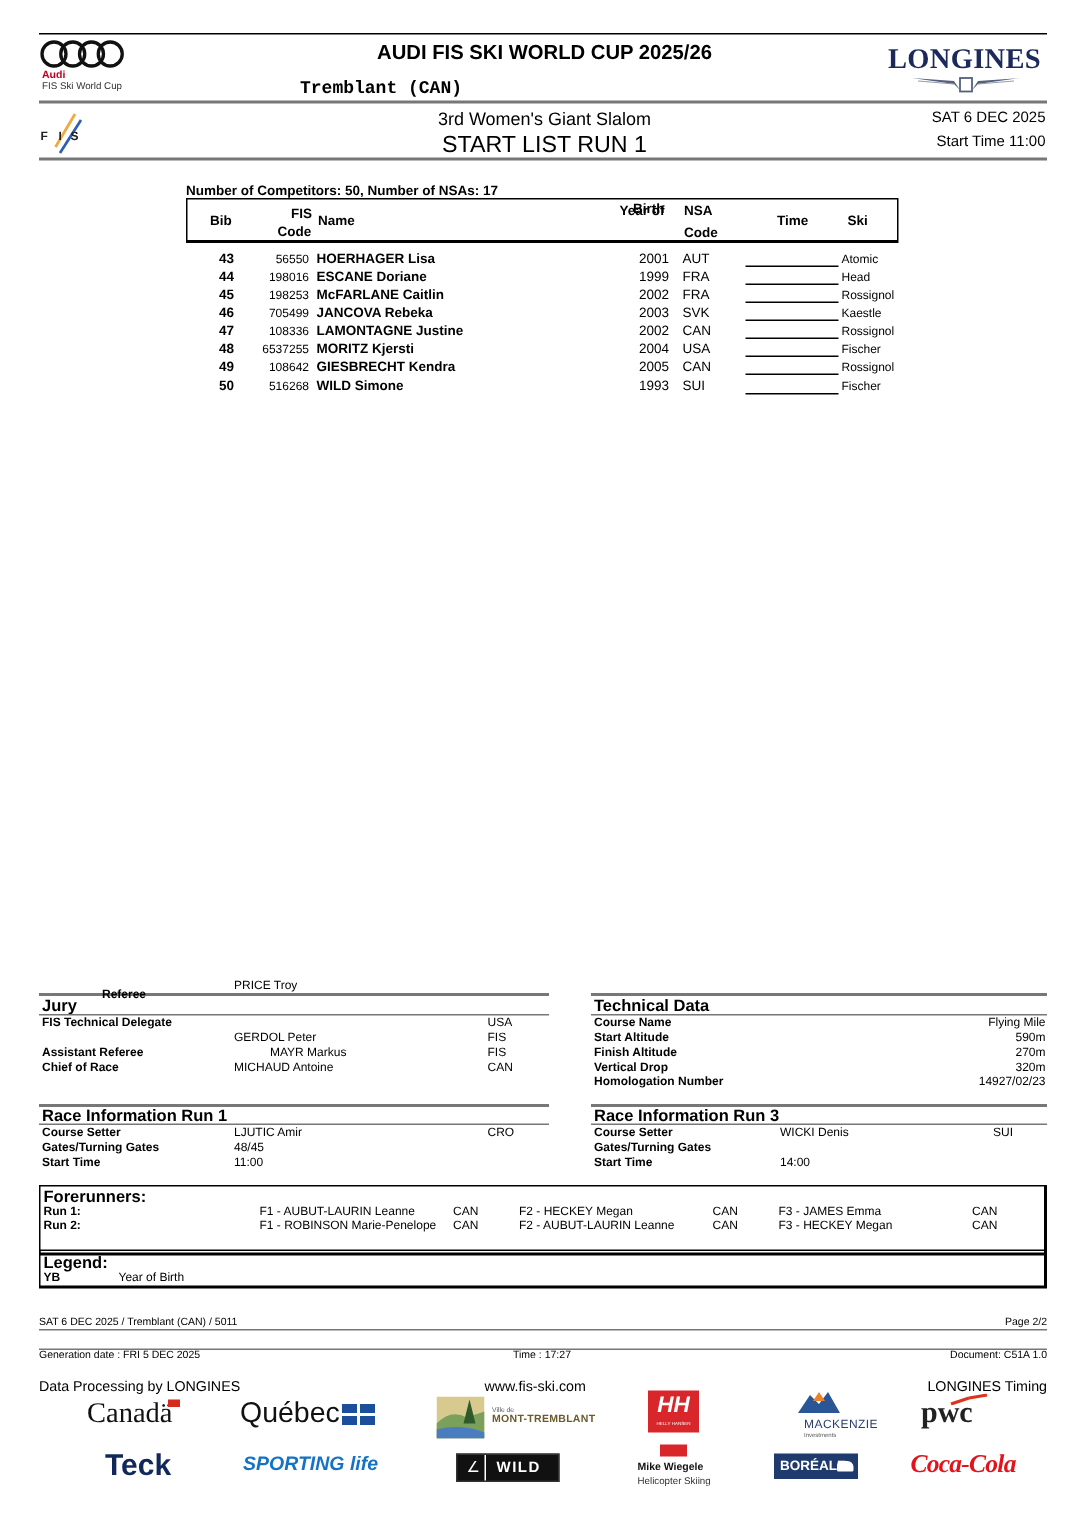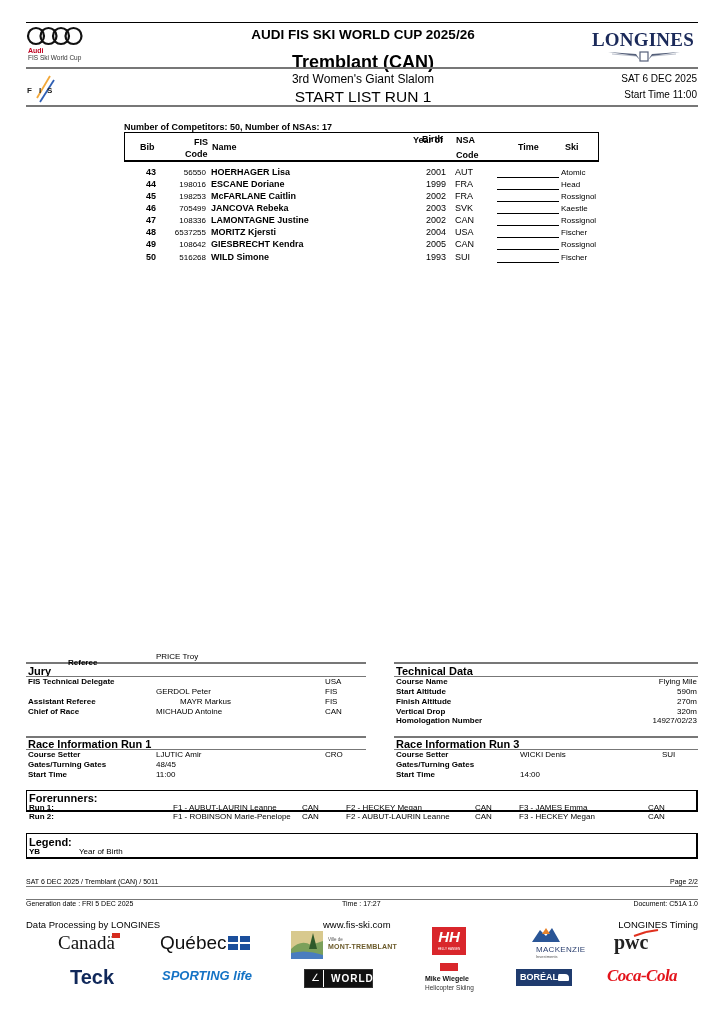--- a/index.html
+++ b/index.html
@@ -4,21 +4,21 @@
 <style>
   html, body { margin: 0; padding: 0; background: #ffffff; }
   body { width: 725px; height: 1024px; position: relative; overflow: hidden;
          font-family: "Liberation Sans", sans-serif; color: #000; }
   .abs { position: absolute; }
   .hr { position: absolute; background: #000; }
   .hr-grey { position: absolute; background: #777; }
 
   
   #hdr-title { left: 200px; top: 27px; width: 326px; text-align: center; font-size: 13.5px; font-weight: bold; }
-  #hdr-venue { left: 200px; top: 52px; width: 326px; text-align: center; font-size: 18px; font-weight: bold; }
+  #hdr-venue { left: 200px; top: 52px; width: 326px; text-align: left; font-size: 12px; font-weight: bold; font-family: Liberation Mono, monospace; }
   #hdr-event { left: 200px; top: 72px; width: 326px; text-align: center; font-size: 12px; }
   #hdr-list { left: 200px; top: 88px; width: 326px; text-align: center; font-size: 15.5px; }
   #hdr-date { right: 28px; top: 73px; font-size: 10px; text-align: right; }
   #hdr-start { right: 28px; top: 89px; font-size: 10px; text-align: right; }
 
   .audi-rings { left: 26px; top: 26px; width: 58px; height: 20px; }
   .audi-txt1 { left: 28px; top: 47px; font-size: 7px; font-weight: bold; color: #c00020; }
   .audi-txt2 { left: 28px; top: 54px; font-size: 6.5px; color: #333; }
   .fis-logo { left: 26px; top: 72px; width: 32px; height: 32px; }
   .longines-logo { left: 592px; top: 29px; font-family: "Liberation Serif", serif; font-weight: bold;
@@ -238,21 +238,21 @@
 <div>
   <div class="kv kv-l" style="left:396px;top:750px;">Course Setter</div>
   <div class="kv" style="left:520px;top:750px;">WICKI Denis</div>
   <div class="kv" style="left:662px;top:750px;">SUI</div>
   <div class="kv kv-l" style="left:396px;top:760px;">Gates/Turning Gates</div>
   <div class="kv" style="left:520px;top:760px;"></div>
   <div class="kv kv-l" style="left:396px;top:770px;">Start Time</div>
   <div class="kv" style="left:520px;top:770px;">14:00</div>
 </div>
 
-<div class="box" style="left:26px;top:790px;width:672px;height:22px;">
+<div class="box" style="left:26px;top:790px;width:672px;height:47px;">
   <div class="sec-title" style="left:2px;top:1px;">Forerunners:</div>
   <div class="kv kv-l" style="left:2px;top:12px;">Run 1:</div>
   <div class="kv" style="left:146px;top:12px;">F1 - AUBUT-LAURIN Leanne</div>
   <div class="kv" style="left:275px;top:12px;">CAN</div>
   <div class="kv" style="left:319px;top:12px;">F2 - HECKEY Megan</div>
   <div class="kv" style="left:448px;top:12px;">CAN</div>
   <div class="kv" style="left:492px;top:12px;">F3 - JAMES Emma</div>
   <div class="kv" style="left:621px;top:12px;">CAN</div>
   <div class="kv kv-l" style="left:2px;top:21px;">Run 2:</div>
   <div class="kv" style="left:146px;top:21px;">F1 - ROBINSON Marie-Penelope</div>
@@ -319,21 +319,21 @@
     <line x1="2" y1="7" x2="14" y2="3" stroke="#e0301e" stroke-width="2"></line>
     <line x1="14" y1="3" x2="26" y2="1" stroke="#e0301e" stroke-width="2"></line>
   </svg>
 
   <div class="sp" style="left:70px;top:966px;font-weight:bold;font-size:20px;color:#10285a;">Teck</div>
   <div class="sp" style="left:162px;top:968px;font-weight:bold;font-style:italic;font-size:13px;color:#1573c5;">SPORTING life</div>
 
   <div class="sp" style="left:304px;top:969px;width:67px;height:17px;background:#111;border:1px solid #333;">
     <span style="position:absolute;left:6px;top:2px;color:#fff;font-size:10px;">∠</span>
     <span style="position:absolute;left:18px;top:0;width:1px;height:17px;background:#fff;"></span>
-    <span style="position:absolute;left:26px;top:3px;color:#fff;font-weight:bold;font-size:10px;letter-spacing:1px;">WORLD</span>
+    <span style="position:absolute;left:26px;top:3px;color:#fff;font-weight:bold;font-size:10px;letter-spacing:1px;">WILD</span>
   </div>
 
   <div class="sp" style="left:440px;top:963px;width:18px;height:8px;background:#d9262b;"></div>
   <div class="sp" style="left:425px;top:975px;font-weight:bold;font-size:7px;color:#111;">Mike Wiegele</div>
   <div class="sp" style="left:425px;top:984px;font-size:6.5px;color:#333;">Helicopter Skiing</div>
 
   <div class="sp" style="left:516px;top:969px;width:56px;height:17px;background:#1f3b6e;">
     <span style="position:absolute;left:4px;top:3px;color:#fff;font-weight:bold;font-size:9px;">BORÉALE</span>
     <span style="position:absolute;left:42px;top:5px;width:11px;height:7px;background:#fff;border-radius:3px 4px 1px 1px;"></span>
   </div>

